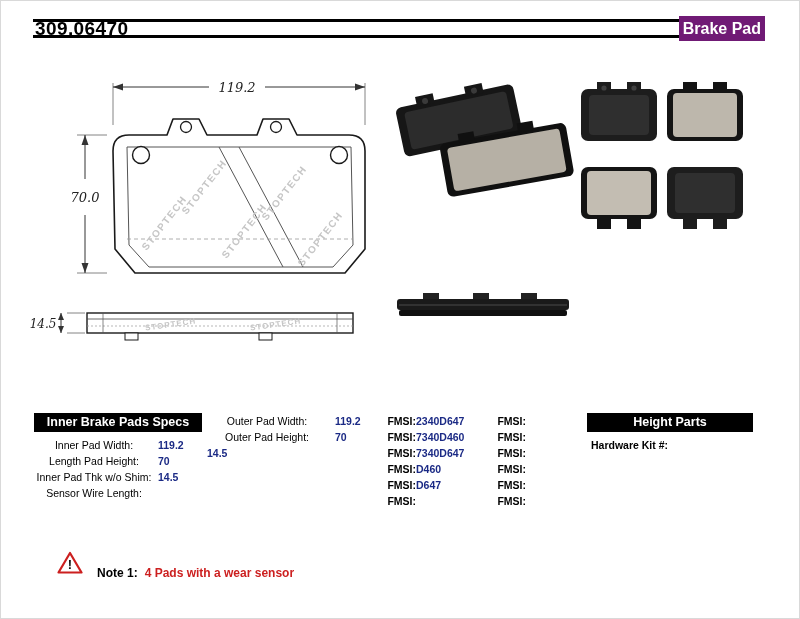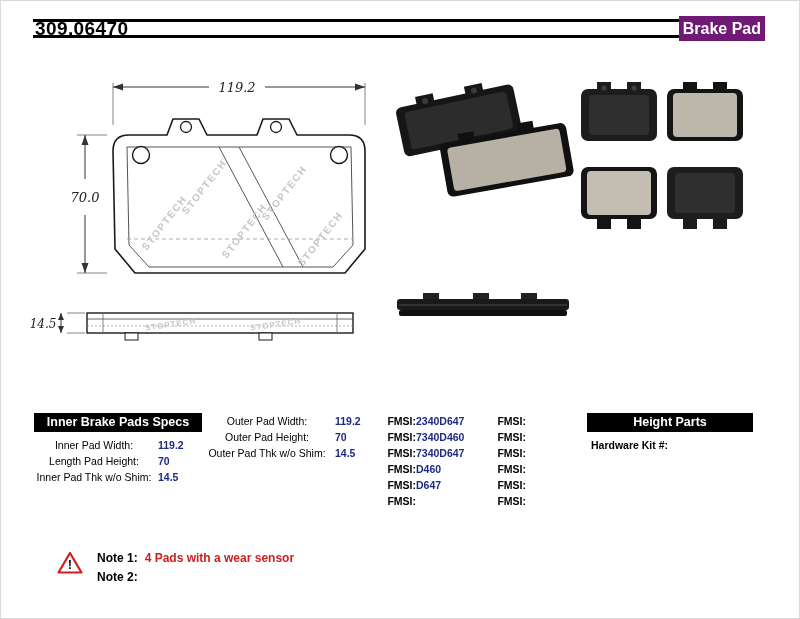--- a/index.html
+++ b/index.html
@@ -46,21 +46,21 @@
   .fmsi-row .lbl{width:36px;text-align:right;font-weight:bold;color:#000;}
   .fmsi-row .val{font-weight:bold;color:#1b2a85;}
   .rel-row{font-size:10.5px;line-height:16px;padding-left:4px;white-space:nowrap;}
   .rel-row .lbl{font-weight:bold;color:#000;margin-top:25px;}
   .rel-row .val{margin-left:4px;font-weight:bold;color:#1b2a85;}
 
   
   .notes{position:absolute;left:56px;top:548px;display:flex;align-items:flex-start;}
   .warn{width:26px;height:24px;margin-top:2px;}
   .note-lines{margin-left:14px;font-size:12px;color:#000;}
-  .note-line{height:19px;line-height:19px;white-space:nowrap;}
+  .note-line{height:19px;line-height:19px;white-space:nowrap;margin-top:15px;}
   .note-label{font-weight:bold;margin-right:7px;}
   .note-red{color:#cc1f1f;font-weight:bold;}
 </style>
 </head>
 <body>
 
 <div class="sheet">
 
   <div class="hdr">
     <div class="part-number">309.06470</div>
@@ -203,33 +203,36 @@
         <span class="val">119.2</span>
       </div>
       <div class="spec-row">
         <span class="lbl">Length Pad Height:</span>
         <span class="val">70</span>
       </div>
       <div class="spec-row">
         <span class="lbl">Inner Pad Thk w/o Shim:</span>
         <span class="val">14.5</span>
       </div>
+      <div class="spec-row">
+        <span class="lbl">Sensor Wire Length:</span>
+        <span class="val"></span>
+      </div>
     </div>
 
     <div class="col col-outer">
       <div class="spec-row">
         <span class="lbl">Outer Pad Width:</span>
         <span class="val">119.2</span>
       </div>
       <div class="spec-row">
         <span class="lbl">Outer Pad Height:</span>
         <span class="val">70</span>
       </div>
       <div class="spec-row">
-        <span class="lbl">Outer Pad Thk w/o Shim:</span>
         <span class="val">14.5</span>
       </div>
     </div>
 
     <div class="col col-fmsi">
       <div class="fmsi-wrap">
         <div class="fmsi-sub-l">
           <div class="fmsi-row">
             <span class="lbl">FMSI:</span>
             <span class="val">2340D647</span>
@@ -296,19 +299,16 @@
 
   <div class="notes">
     <svg class="warn" viewBox="0 0 26 24">
       <path d="M13 2 L24.5 21.5 L1.5 21.5 Z" fill="#fff" stroke="#cc1f1f" stroke-width="2.2" stroke-linejoin="round"></path>
       <text x="13" y="18" text-anchor="middle" font-size="13" font-weight="bold" fill="#111">!</text>
     </svg>
     <div class="note-lines">
       <div class="note-line">
         <span class="note-label">Note 1:</span><span class="note-red">4 Pads with a wear sensor</span>
       </div>
-      <div class="note-line">
-        <span class="note-label">Note 2:</span><span class="note-red"></span>
-      </div>
     </div>
   </div>
 
 </div>
 
 </body></html>

